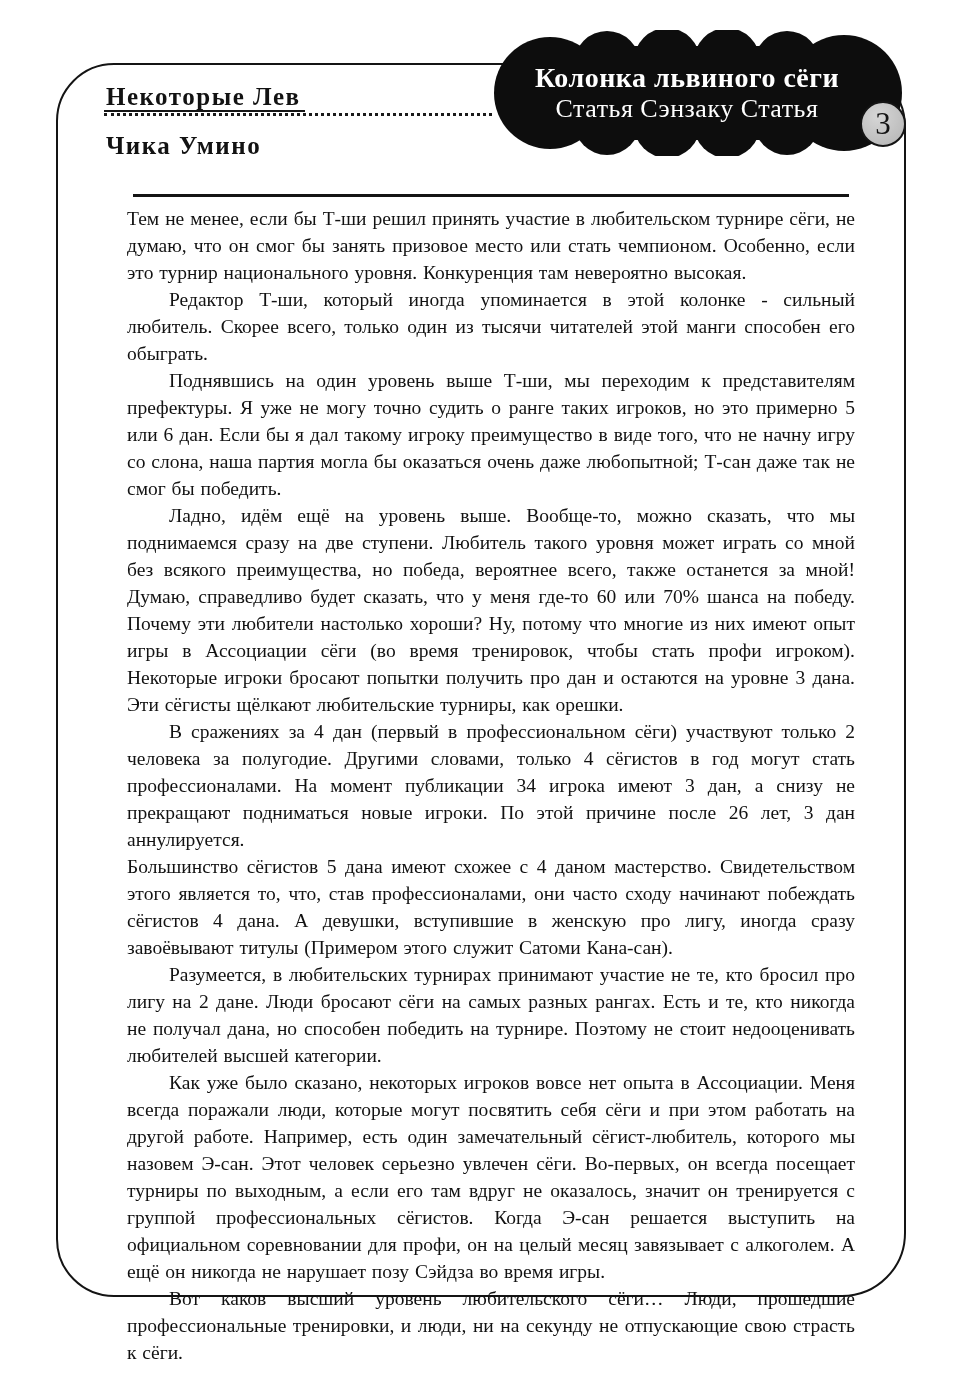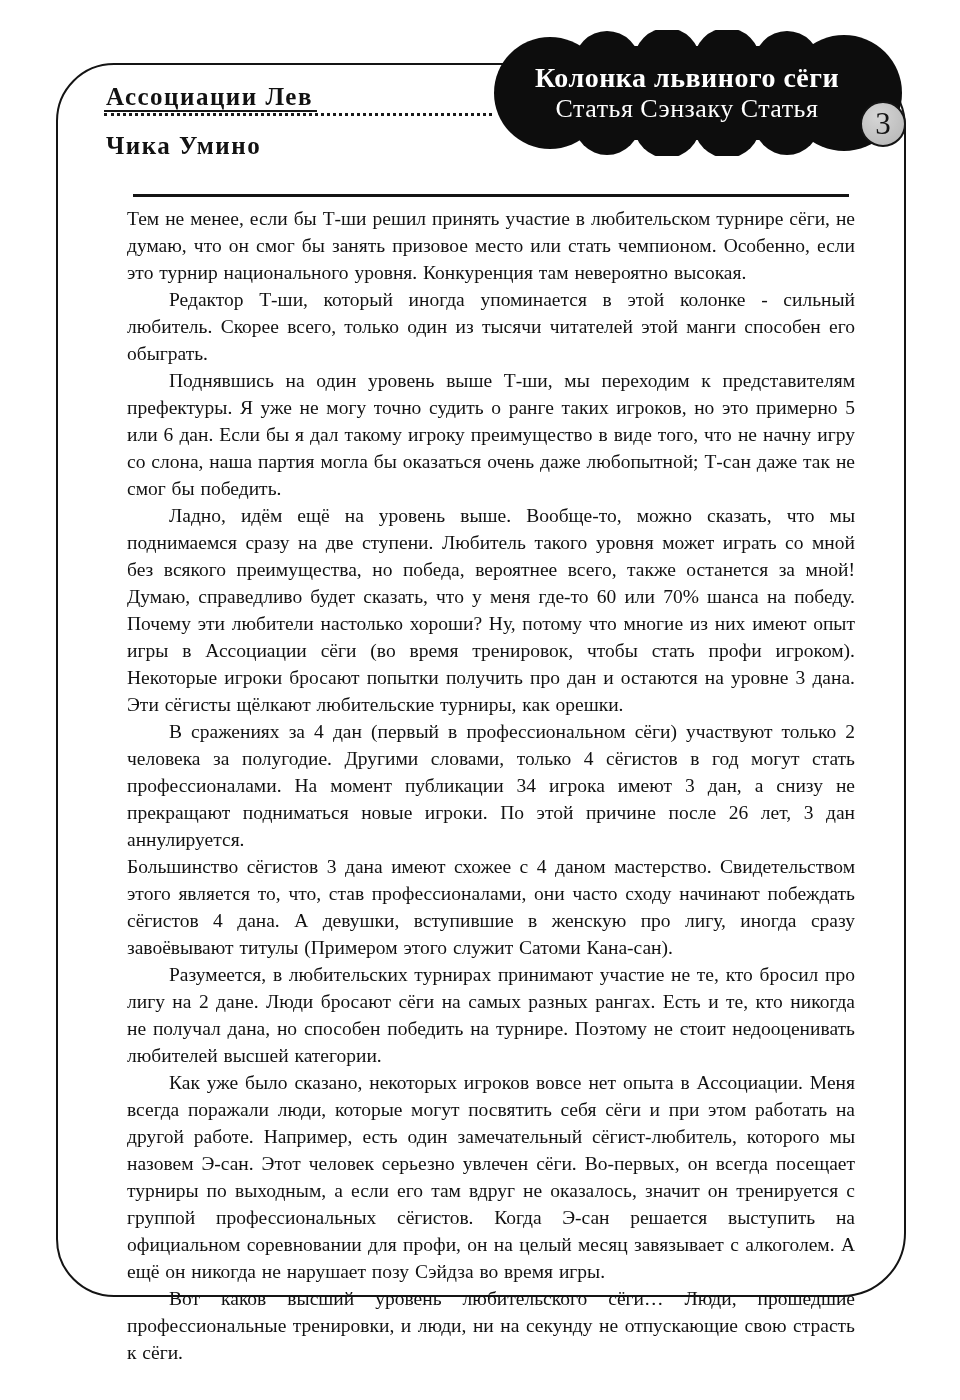--- a/index.html
+++ b/index.html
@@ -132,21 +132,21 @@
 </style>
 </head>
 <body>
 
 <div class="page">
 
   <div class="frame"></div>
 
   <div class="header-block">
     <div class="series-line">
-      <span class="series-title">Ассоциации Лев</span>
+      <span class="series-title">Некоторые Лев</span>
       <span class="dotted-rule"></span>
     </div>
     <div class="author-name">Чика Умино</div>
   </div>
 
   <div class="banner">
     <svg width="412" height="126" viewBox="0 0 412 126">
       <g fill="#0d0d0d">
         <circle cx="58" cy="63" r="56"></circle>
         <circle cx="352" cy="63" r="58"></circle>
@@ -170,20 +170,20 @@
   <div class="page-badge">3</div>
 
   <div class="article">
     <hr class="title-rule">
     <div class="article-body">
         <p class="para">Тем не менее, если бы Т-ши решил принять участие в любительском турнире сёги, не думаю, что он смог бы занять призовое место или стать чемпионом. Особенно, если это турнир национального уровня. Конкуренция там невероятно высокая.</p>
         <p class="para indent">Редактор Т-ши, который иногда упоминается в этой колонке - сильный любитель. Скорее всего, только один из тысячи читателей этой манги способен его обыграть.</p>
         <p class="para indent">Поднявшись на один уровень выше Т-ши, мы переходим к представителям префектуры. Я уже не могу точно судить о ранге таких игроков, но это примерно 5 или 6 дан. Если бы я дал такому игроку преимущество в виде того, что не начну игру со слона, наша партия могла бы оказаться очень даже любопытной; Т-сан даже так не смог бы победить.</p>
         <p class="para indent">Ладно, идём ещё на уровень выше. Вообще-то, можно сказать, что мы поднимаемся сразу на две ступени. Любитель такого уровня может играть со мной без всякого преимущества, но победа, вероятнее всего, также останется за мной! Думаю, справедливо будет сказать, что у меня где-то 60 или 70% шанса на победу. Почему эти любители настолько хороши? Ну, потому что многие из них имеют опыт игры в Ассоциации сёги (во время тренировок, чтобы стать профи игроком). Некоторые игроки бросают попытки получить про дан и остаются на уровне 3 дана. Эти сёгисты щёлкают любительские турниры, как орешки.</p>
         <p class="para indent">В сражениях за 4 дан (первый в профессиональном сёги) участвуют только 2 человека за полугодие. Другими словами, только 4 сёгистов в год могут стать профессионалами. На момент публикации 34 игрока имеют 3 дан, а снизу не прекращают подниматься новые игроки. По этой причине после 26 лет, 3 дан аннулируется.</p>
-        <p class="para">Большинство сёгистов 3 дана имеют схожее с 4 даном мастерство. Свидетельством этого является то, что, став профессионалами, они часто сходу начинают побеждать сёгистов 4 дана. А девушки, вступившие в женскую про лигу, иногда сразу завоёвывают титулы (Примером этого служит Сатоми Кана-сан).</p>
+        <p class="para">Большинство сёгистов 5 дана имеют схожее с 4 даном мастерство. Свидетельством этого является то, что, став профессионалами, они часто сходу начинают побеждать сёгистов 4 дана. А девушки, вступившие в женскую про лигу, иногда сразу завоёвывают титулы (Примером этого служит Сатоми Кана-сан).</p>
         <p class="para indent">Разумеется, в любительских турнирах принимают участие не те, кто бросил про лигу на 2 дане. Люди бросают сёги на самых разных рангах. Есть и те, кто никогда не получал дана, но способен победить на турнире. Поэтому не стоит недооценивать любителей высшей категории.</p>
         <p class="para indent">Как уже было сказано, некоторых игроков вовсе нет опыта в Ассоциации. Меня всегда поражали люди, которые могут посвятить себя сёги и при этом работать на другой работе. Например, есть один замечательный сёгист-любитель, которого мы назовем Э-сан. Этот человек серьезно увлечен сёги. Во-первых, он всегда посещает турниры по выходным, а если его там вдруг не оказалось, значит он тренируется с группой профессиональных сёгистов. Когда Э-сан решается выступить на официальном соревновании для профи, он на целый месяц завязывает с алкоголем. А ещё он никогда не нарушает позу Сэйдза во время игры.</p>
         <p class="para indent">Вот каков высший уровень любительского сёги… Люди, прошедшие профессиональные тренировки, и люди, ни на секунду не отпускающие свою страсть к сёги.</p>
       </div>
   </div>
 
 </div>
 
 </body></html>

